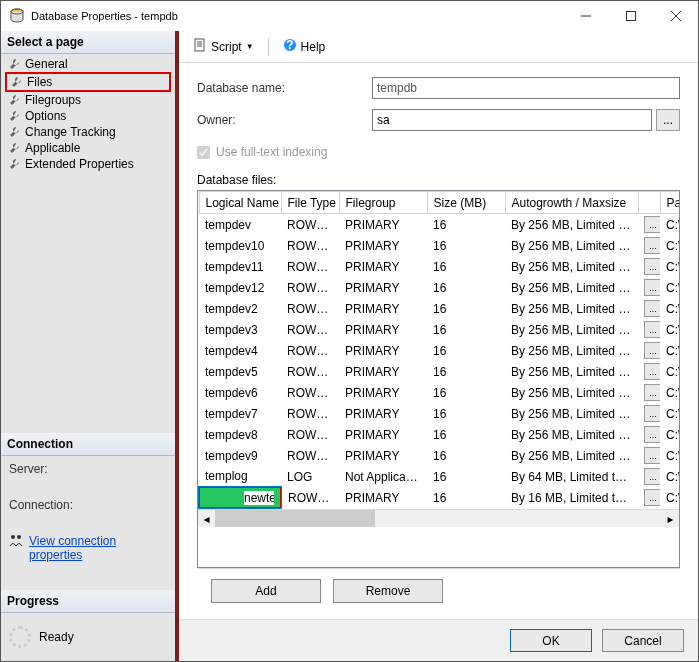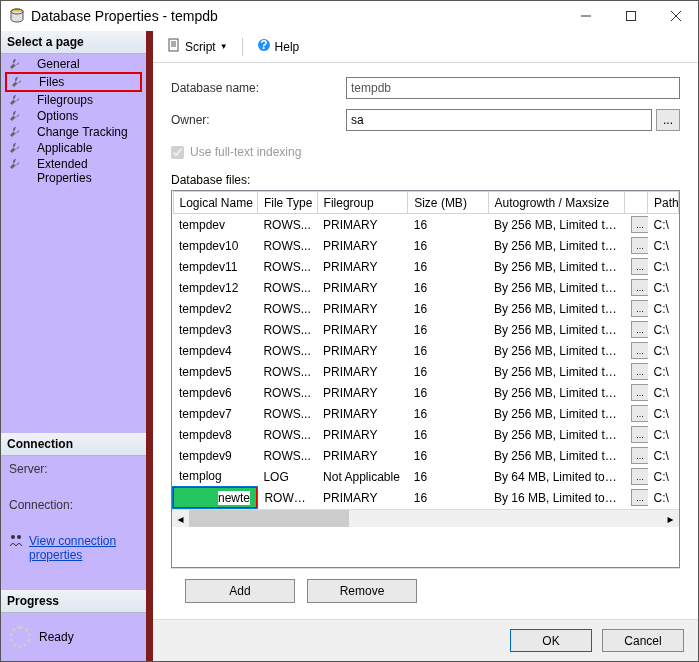--- a/index.html
+++ b/index.html
@@ -1,34 +1,34 @@
 <!DOCTYPE html>
 <html><head>
   <meta charset="utf-8">
   <style>
     * { box-sizing: border-box; margin: 0; padding: 0; font-family: "Segoe UI", Tahoma, sans-serif; font-size: 12px; }
     body { width: 699px; height: 662px; background: #fff; border: 1px solid #555; display: flex; flex-direction: column; }
 
     
     .titlebar { height: 30px; display: flex; align-items: center; padding: 0 0 0 8px; }
     .titlebar .app-icon { width: 16px; height: 16px; margin-right: 6px; }
-    .titlebar .title-text { flex: 1; font-size: 14px; }
+    .titlebar .title-text { flex: 1; font-size: 11px; }
     .titlebar .win-controls { display: flex; height: 100%; }
     .titlebar .win-btn { width: 45px; height: 100%; display: flex; align-items: center; justify-content: center; }
     .titlebar .win-btn svg { stroke: #333; }
 
     
     .main-area { flex: 1; display: flex; min-height: 0; }
-    .left-pane { width: 152px; background: #c4b5fd; border-right: 7px solid #7f1d1d; display: flex; flex-direction: column; }
+    .left-pane { width: 178px; background: #e5e5e5; border-right: 4px solid #7f1d1d; display: flex; flex-direction: column; }
     .right-pane { flex: 1; display: flex; flex-direction: column; min-width: 0; }
 
     
     .section-head { background: linear-gradient(to bottom, #f0f3f7, #dee6f0); border-bottom: 1px solid #b0b8c4; padding: 4px 6px; font-weight: bold; }
     .nav-list { padding: 2px 4px 4px 4px; }
-    .nav-item { display: flex; align-items: flex-start; padding: 1px 2px; gap: 16px; }
+    .nav-item { display: flex; align-items: flex-start; padding: 1px 2px; gap: 4px; }
     .nav-item .wrench { width: 14px; height: 14px; }
     .highlight-red { border: 2px solid #d00; }
 
     .left-spacer { flex: 1; }
 
     .conn-body { padding: 6px 8px; font-size: 12px; color: #333; }
     .conn-body div { margin-bottom: 22px; }
     .link-row { display: flex; align-items: flex-start; gap: 6px; }
     .link-row a { color: #0645c8; text-decoration: underline; }
 

